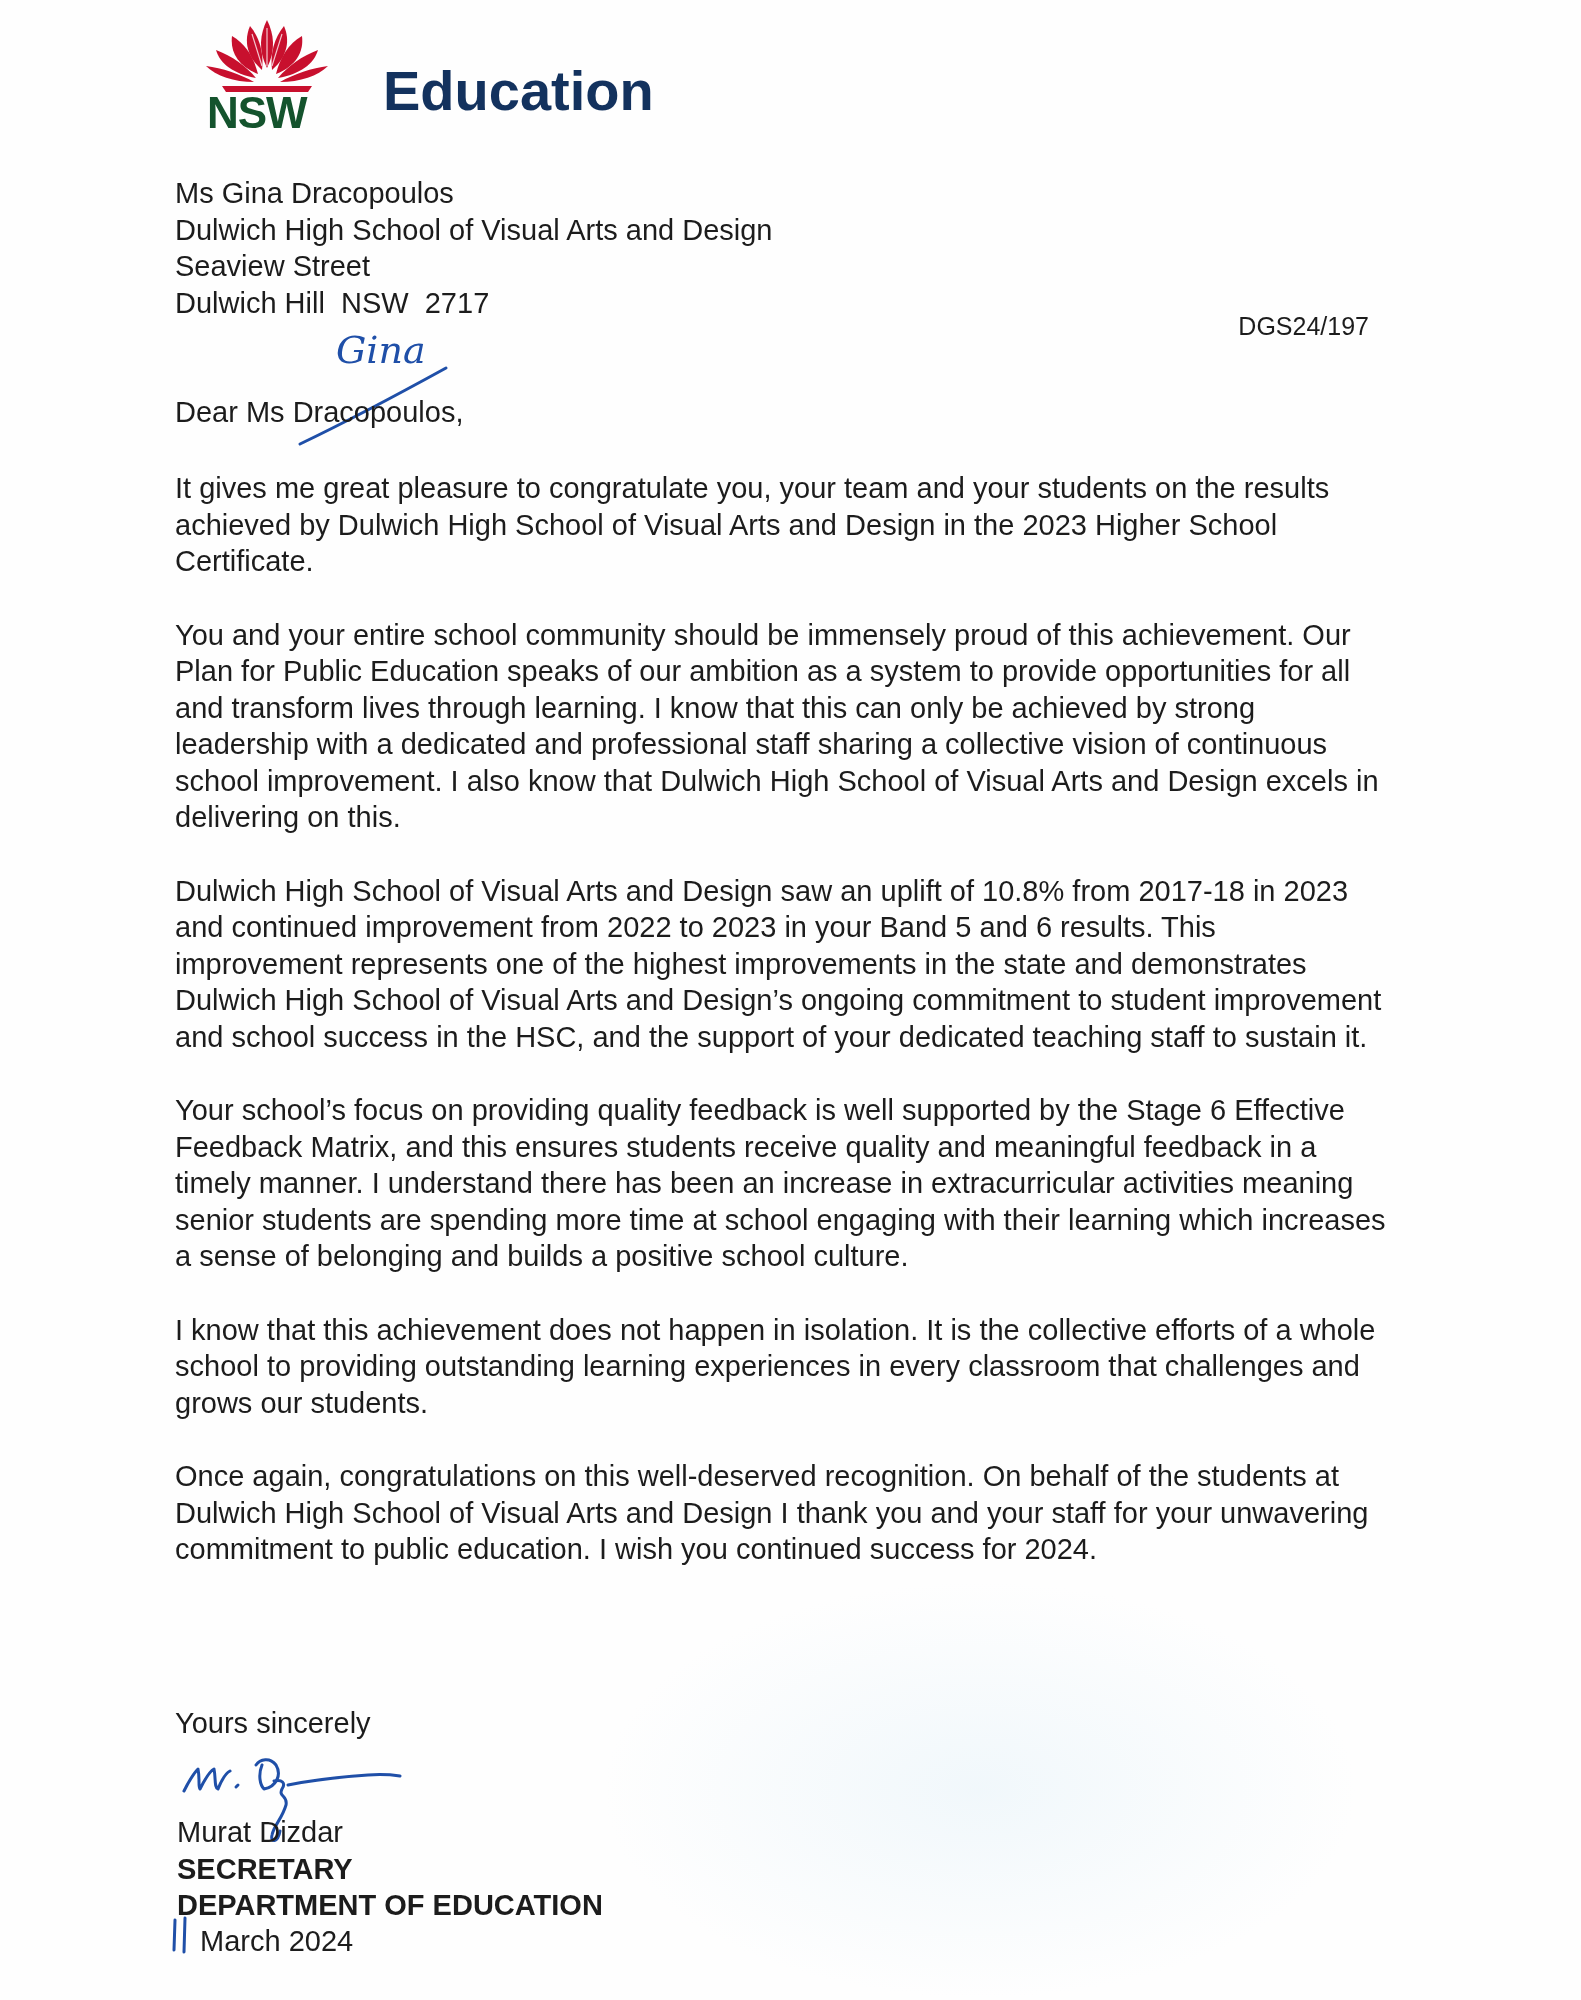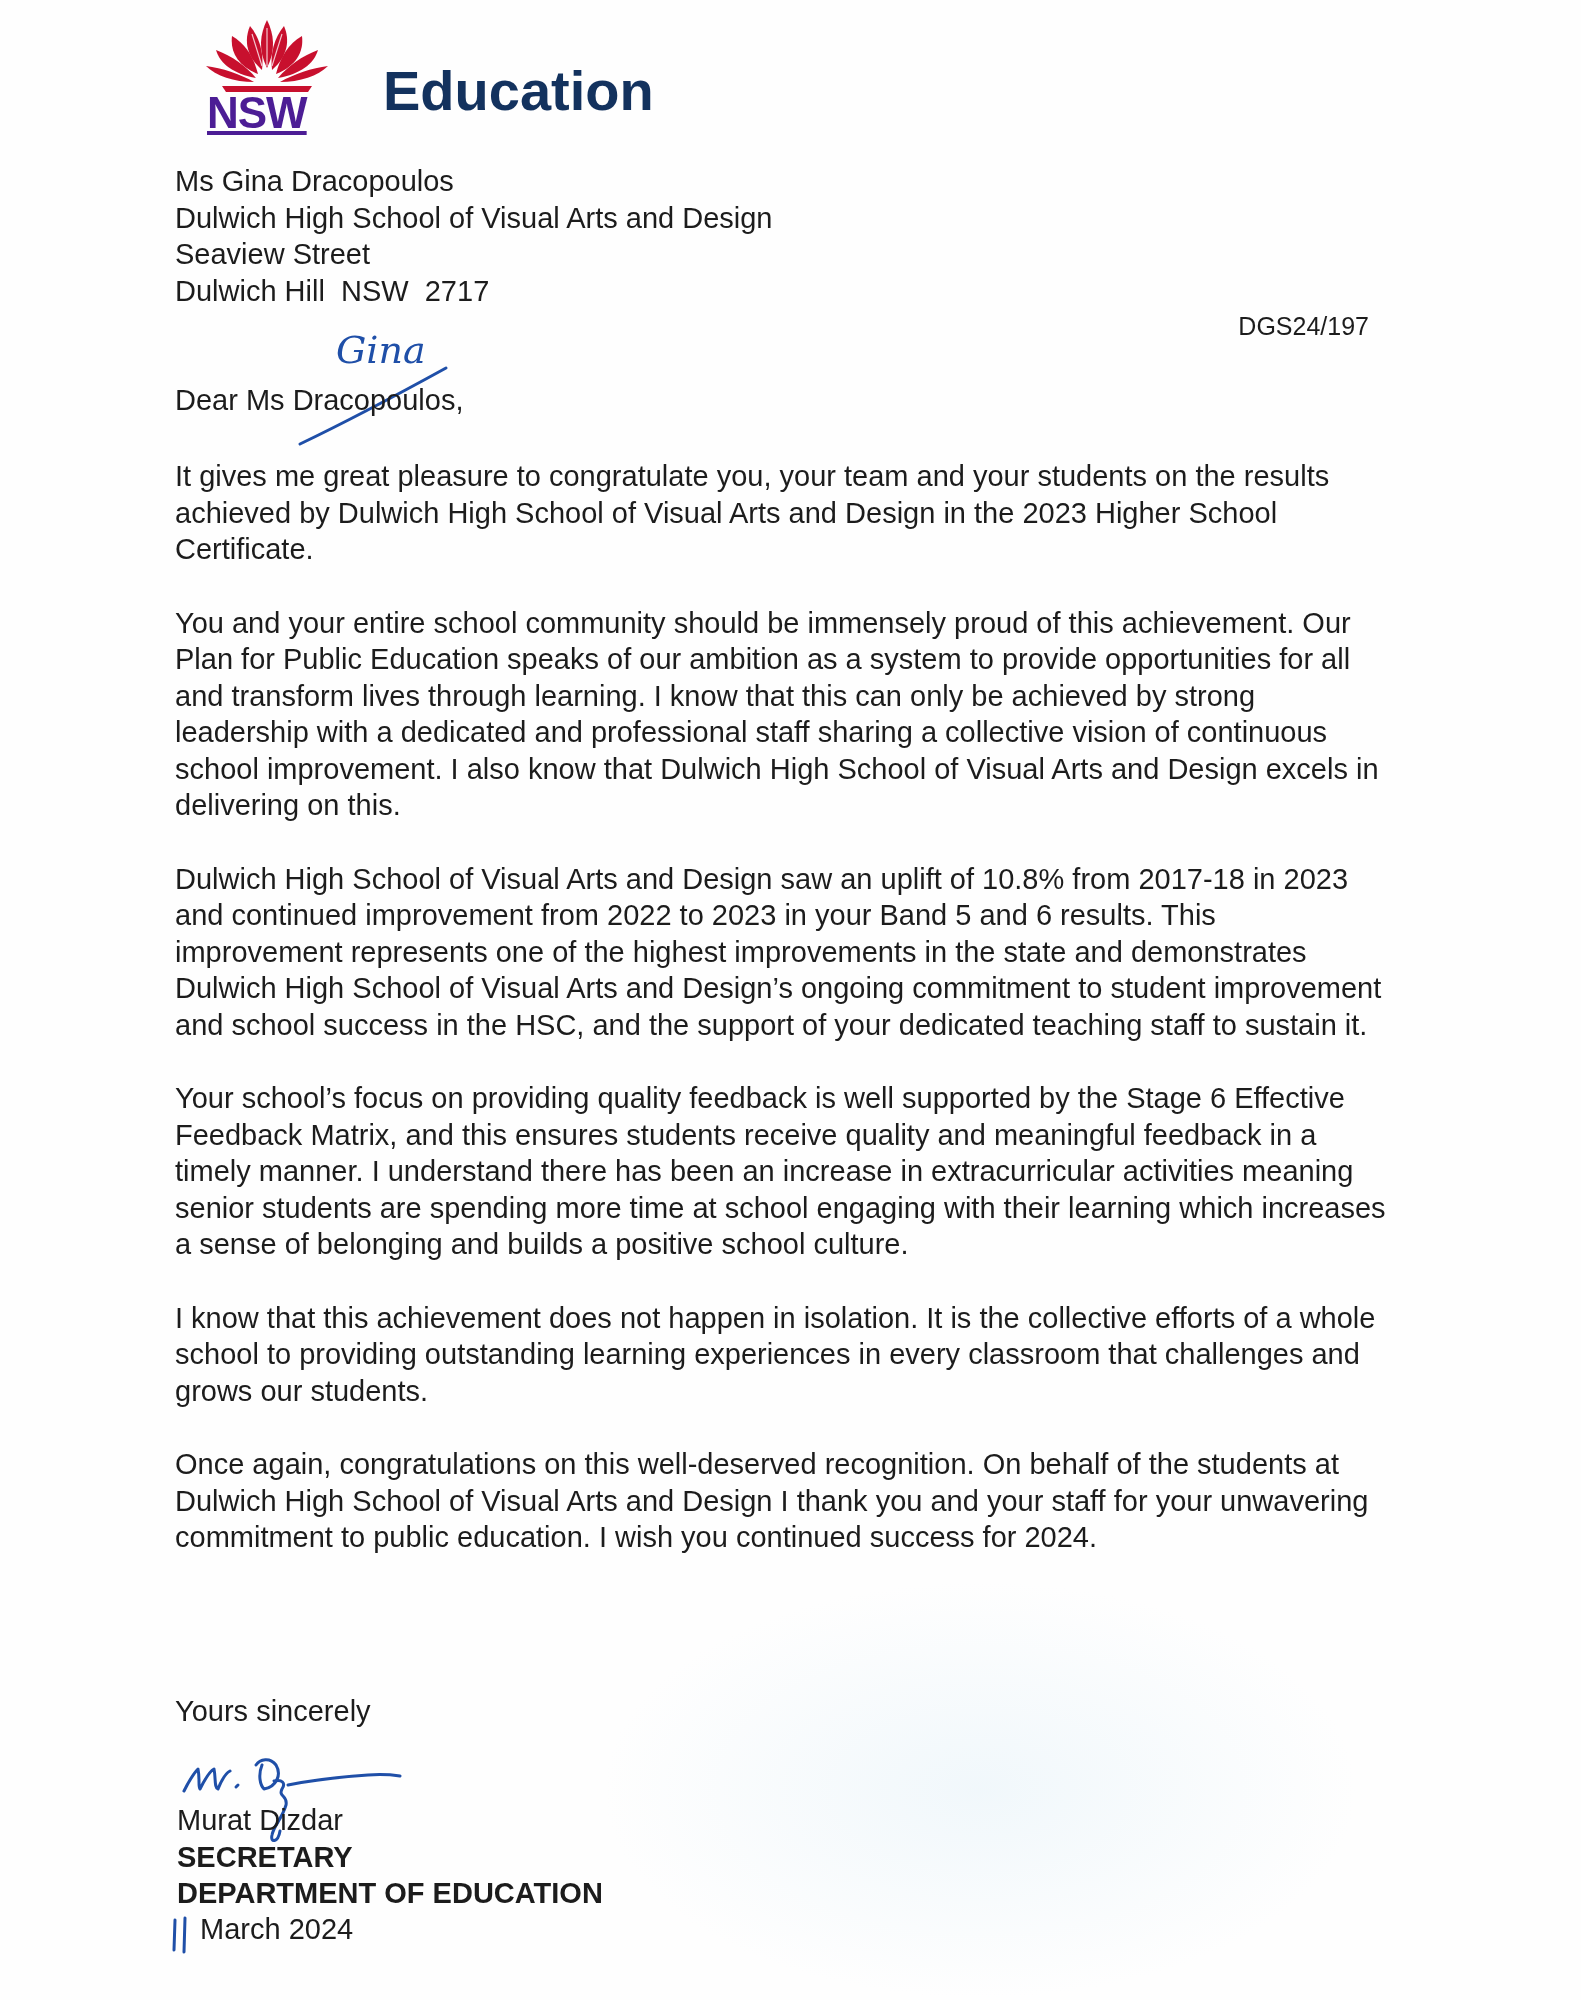--- a/index.html
+++ b/index.html
@@ -4,24 +4,24 @@
 <style>
   html, body { margin: 0; padding: 0; background: #ffffff; }
   body { width: 1581px; height: 2000px; position: relative; overflow: hidden;
          font-family: "Liberation Sans", sans-serif; color: #1c1c1c; }
   .page { position: absolute; inset: 0; background: #fefefe; }
   .watermark { position: absolute; left: 600px; top: 1580px; width: 760px; height: 420px;
                background: radial-gradient(ellipse at center, rgba(225,240,248,0.45), rgba(255,255,255,0) 70%); }
   .logo { position: absolute; left: 200px; top: 16px; width: 135px; height: 122px; }
   .logo svg { display: block; }
   .nsw-text { position: absolute; left: 207px; top: 88px; font-size: 44px; font-weight: bold;
-              color: #4c1d95; letter-spacing: -1px; font-family: "Liberation Sans", sans-serif; text-decoration: underline; }
+              color: #14532d; letter-spacing: -1px; font-family: "Liberation Sans", sans-serif; }
   .brand { position: absolute; left: 383px; top: 58px; font-size: 56px; font-weight: bold;
            color: #13325e; font-family: "Liberation Sans", sans-serif; }
-  .text { font-size: 29px; line-height: 36.5px; }
+  .text { font-size: 29px; line-height: 36.5px; margin-top: 12px; }
   .address { position: absolute; left: 175px; top: 163px; }
   .address div { white-space: pre; }
   .ref { position: absolute; right: 212px; top: 312px; font-size: 25px; }
   .salutation { position: absolute; left: 175px; top: 382px; }
   .handwriting { position: absolute; color: #1f4fa8; font-family: "DejaVu Serif", serif; }
   .hw-gina { left: 336px; top: 328px; font-size: 38px; font-style: italic; }
   .strike { position: absolute; left: 296px; top: 360px; width: 170px; height: 90px; }
   .body { position: absolute; left: 175px; top: 458px; width: 1215px; }
   .body p { margin: 0 0 37px 0; }
   .closing { position: absolute; left: 175px; top: 1693px; }

